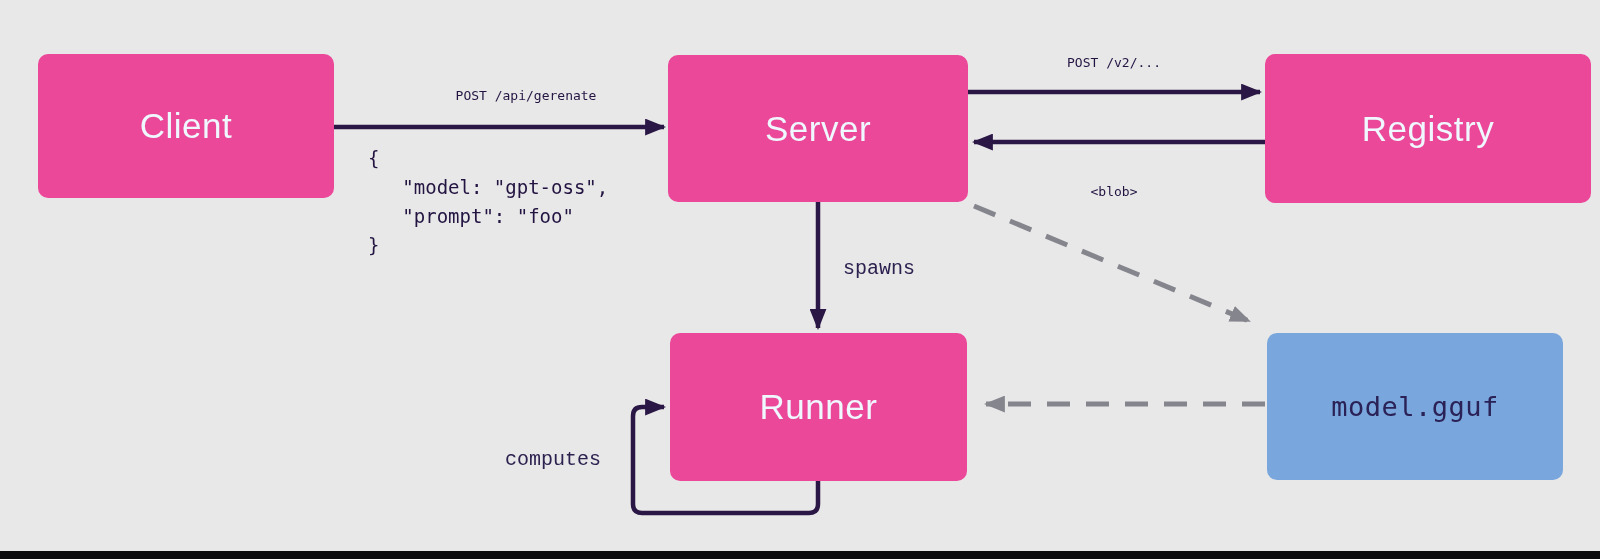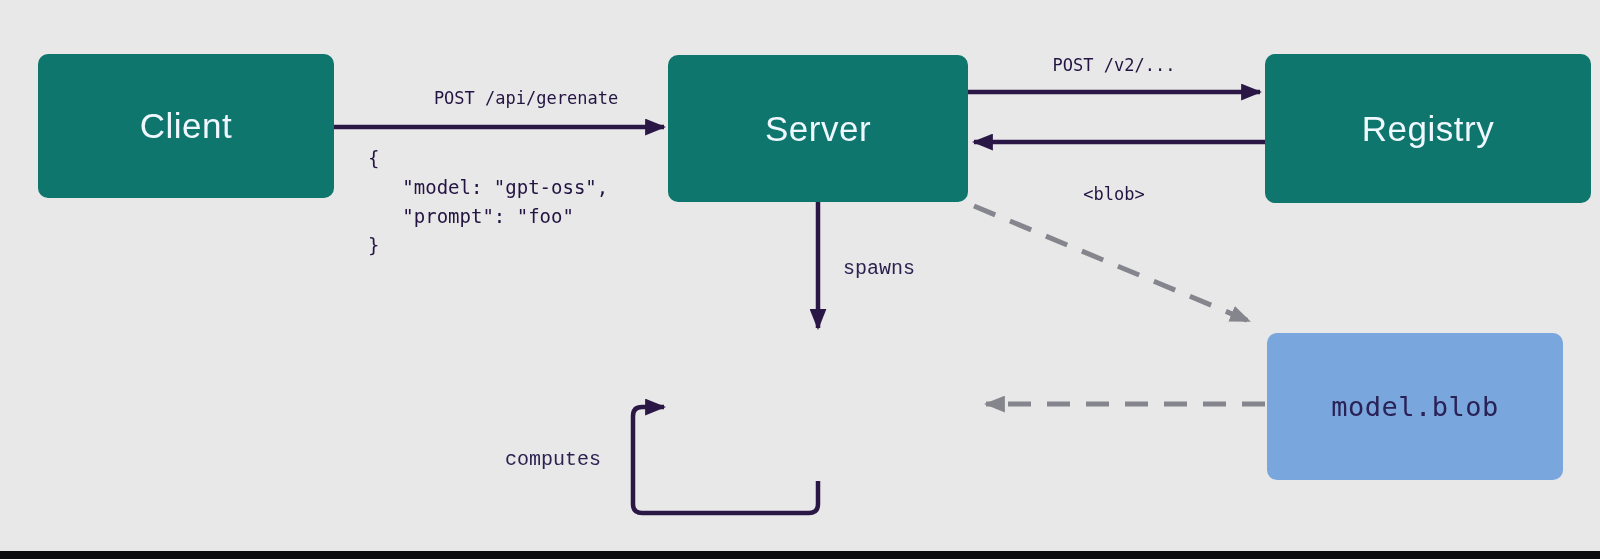--- a/index.html
+++ b/index.html
@@ -20,38 +20,38 @@
   }
   .node {
     position: absolute;
     display: flex; align-items: center; justify-content: center;
     border-radius: 10px;
     color: #eff8ff;
     font-size: 35px;
     font-weight: 500;
     letter-spacing: 0.5px;
   }
-  .node.blue { background: #0f766e; }
+  .node.blue { background: #ec4899; }
   .node.light {
     background: #79a6dc;
     color: #2a2156;
     font-family: "DejaVu Sans Mono", monospace;
     font-size: 27px;
     font-weight: 500;
   }
   #node-client   { left: 38px;   top: 54px;  width: 296px; height: 144px; }
   #node-server   { left: 668px;  top: 55px;  width: 300px; height: 147px; }
   #node-registry { left: 1265px; top: 54px;  width: 326px; height: 149px; }
   #node-runner   { left: 670px;  top: 333px; width: 297px; height: 148px; }
   #node-model    { left: 1267px; top: 333px; width: 296px; height: 147px; }
 
   .mono-label {
     position: absolute;
     font-family: "DejaVu Sans Mono", monospace;
-    font-size: 17px;
+    font-size: 13px;
     font-weight: 500;
     color: #231442;
     white-space: nowrap;
   }
   .centered { transform: translateX(-50%); }
   .sans-label {
     position: absolute;
     font-family: Liberation Mono, monospace;
     font-size: 20px;
     font-weight: 500;
@@ -116,23 +116,26 @@
   </div>
 
   <div class="node blue" id="node-server">
     <span>Server</span>
   </div>
 
   <div class="node blue" id="node-registry">
     <span>Registry</span>
   </div>
 
+  <div class="node blue" id="node-runner">
+    <span>Runner</span>
+  </div>
 
   <div class="node light" id="node-model">
-    <span>model.blob</span>
+    <span>model.gguf</span>
   </div>
 
   <div class="mono-label centered" id="label-post-api">POST /api/gerenate</div>
 
   <pre id="json-payload">{
    "model: "gpt-oss",
    "prompt": "foo"
 }</pre>
 
   <div class="mono-label centered" id="label-post-v2">POST /v2/...</div>

